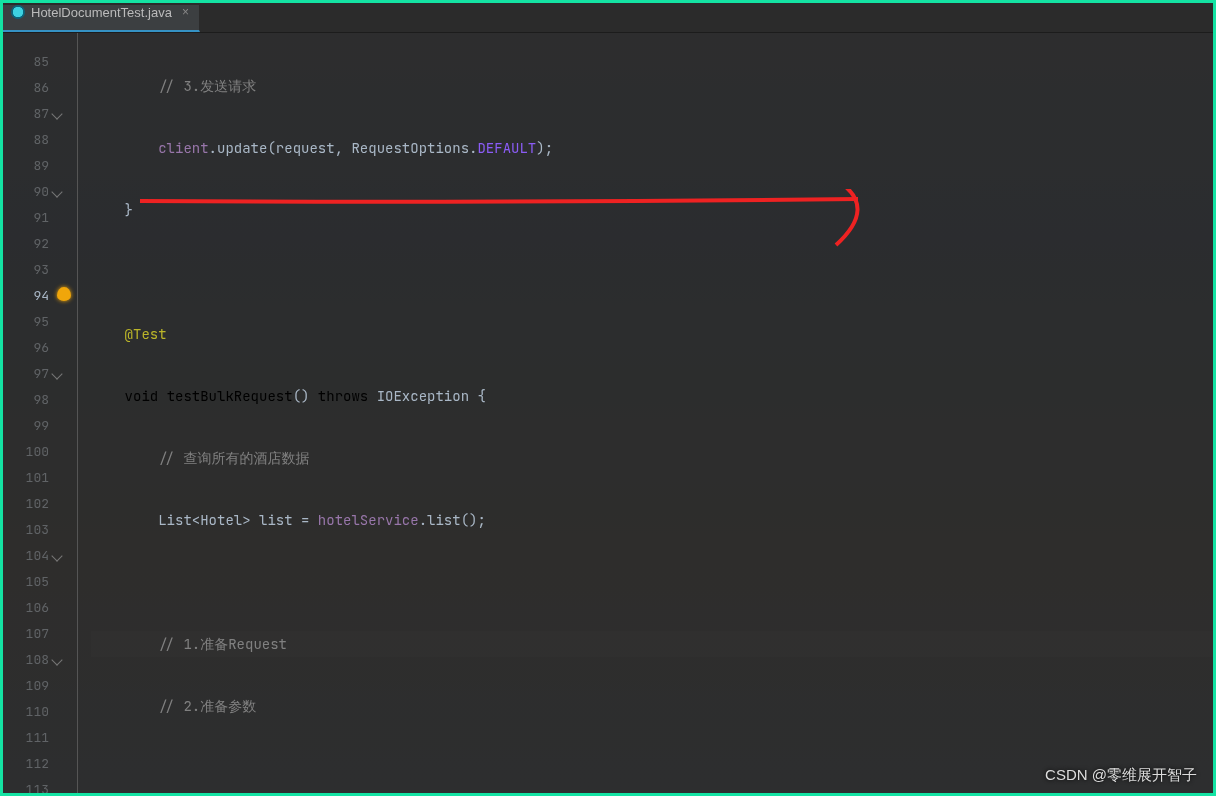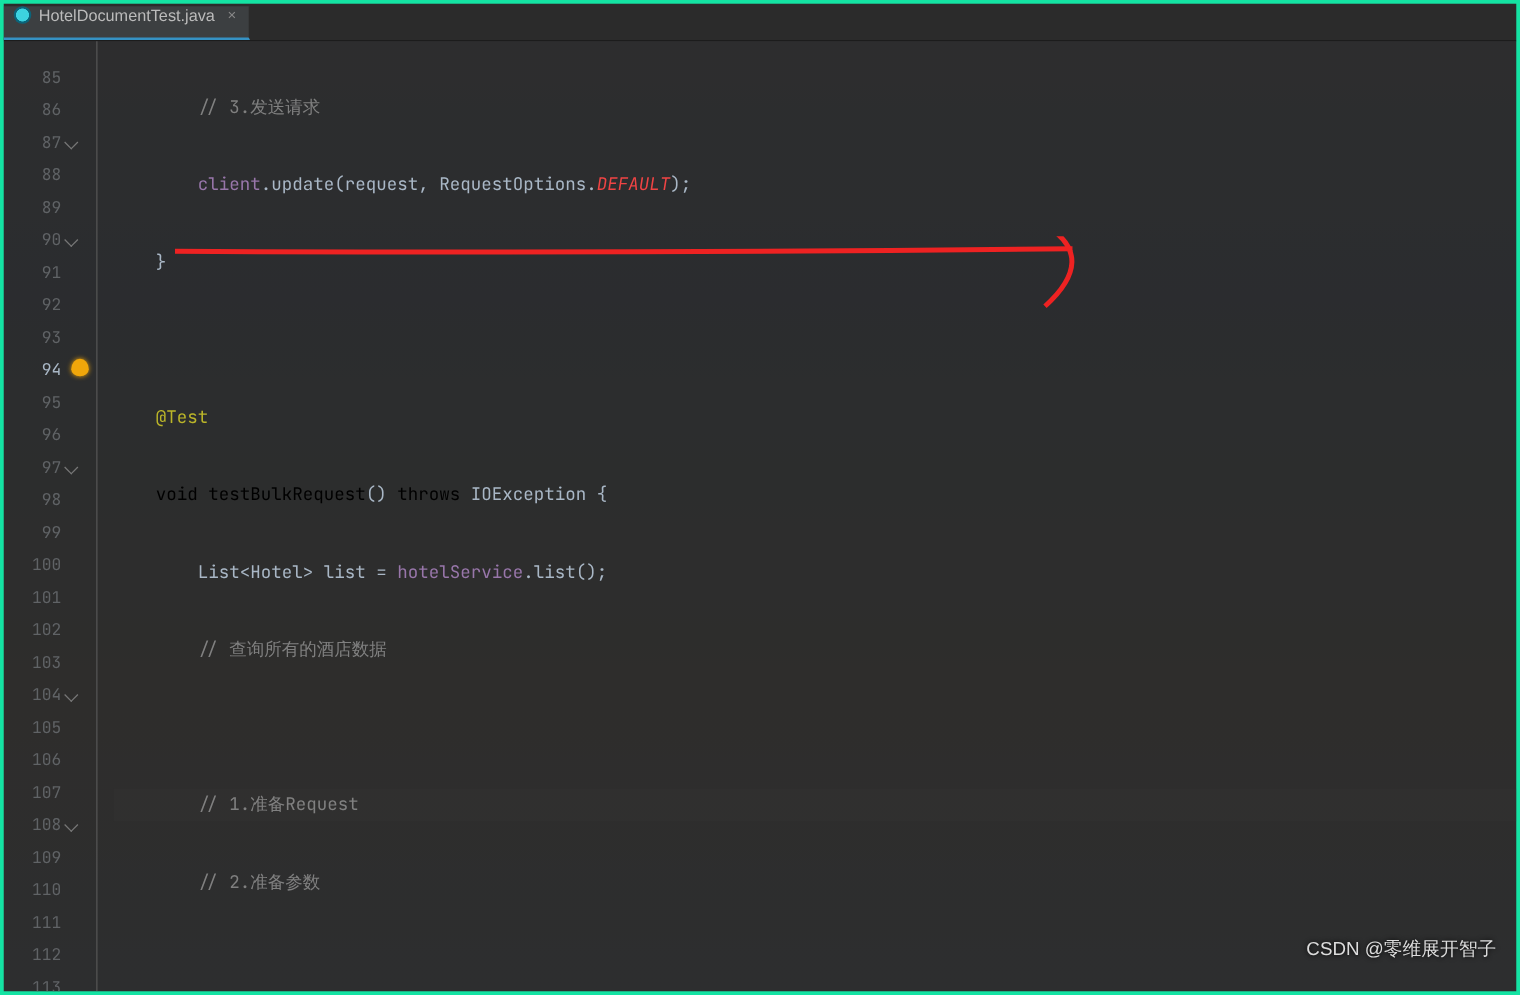--- a/index.html
+++ b/index.html
@@ -24,24 +24,24 @@
   .structure{ width:14px; border-left:1px solid #555; flex:none; }
   .code{ flex:1; padding-top:4px; font-size:14px; white-space:pre; min-width:0; }
   .code .row{ height:26px; line-height:26px; }
   .code .row.current{ background:rgba(50,50,50,0.5); }
   
   .kw{ color:#000000;text-align:right; }
   .fn{ color:#000000; }
   .an{ color:#bbb529; }
   .var{ color:#9876aa; }
   .cm{ color:#808080; }
-  .const{ color:#ef4444; font-style:italic; }
+  .const{ color:#8b5cf6; }
   .plain{ color:#a9b7c6; }
   .arrow-svg{ position:absolute; left:135px; top:186px; pointer-events:none; }
-  .watermark{ position:absolute; right:16px; bottom:24px; color:#dddddd; font-size:15px; font-family:sans-serif; text-shadow:0 0 4px #000; }
+  .watermark{ position:absolute; right:16px; bottom:8px; color:#dddddd; font-size:15px; font-family:sans-serif; text-shadow:0 0 4px #000; }
   .fold{ position:absolute; right:16px; top:9px; width:8px; height:8px; border:1px solid #777; border-top:none; border-right:none; transform:rotate(-45deg); }
 </style>
 </head>
 <body>
 
 <div class="tab-bar">
   <div class="tab active">
     <span class="tab-icon"></span>
     <span>HotelDocumentTest.java</span>
     <span class="close-x">×</span>
@@ -81,22 +81,22 @@
       <div class="ln">113</div>
     </div>
   <div class="structure"></div>
   <div class="code">
     <div class="row"><span class="plain">        </span><span class="cm">// 3.发送请求</span></div>
     <div class="row"><span class="plain">        </span><span class="var">client</span><span class="plain">.</span><span class="plain">update</span><span class="plain">(</span><span class="plain">request</span><span class="plain">, </span><span class="plain">RequestOptions</span><span class="plain">.</span><span class="const">DEFAULT</span><span class="plain">);</span></div>
     <div class="row"><span class="plain">    }</span></div>
     <div class="row"></div>
     <div class="row"><span class="plain">    </span><span class="an">@Test</span></div>
     <div class="row"><span class="plain">    </span><span class="kw">void</span><span class="plain"> </span><span class="fn">testBulkRequest</span><span class="plain">() </span><span class="kw">throws</span><span class="plain"> </span><span class="plain">IOException</span><span class="plain"> {</span></div>
+    <div class="row"><span class="plain">        </span><span class="cm">// 查询所有的酒店数据</span></div>
     <div class="row"><span class="plain">        </span><span class="plain">List</span><span class="plain">&lt;</span><span class="plain">Hotel</span><span class="plain">&gt; </span><span class="plain">list</span><span class="plain"> = </span><span class="var">hotelService</span><span class="plain">.</span><span class="plain">list</span><span class="plain">();</span></div>
-    <div class="row"><span class="plain">        </span><span class="cm">// 查询所有的酒店数据</span></div>
     <div class="row"></div>
     <div class="row current"><span class="plain">        </span><span class="cm">// 1.准备Request</span></div>
     <div class="row"><span class="plain">        </span><span class="cm">// 2.准备参数</span></div>
     
     
     
     
     
     
     

